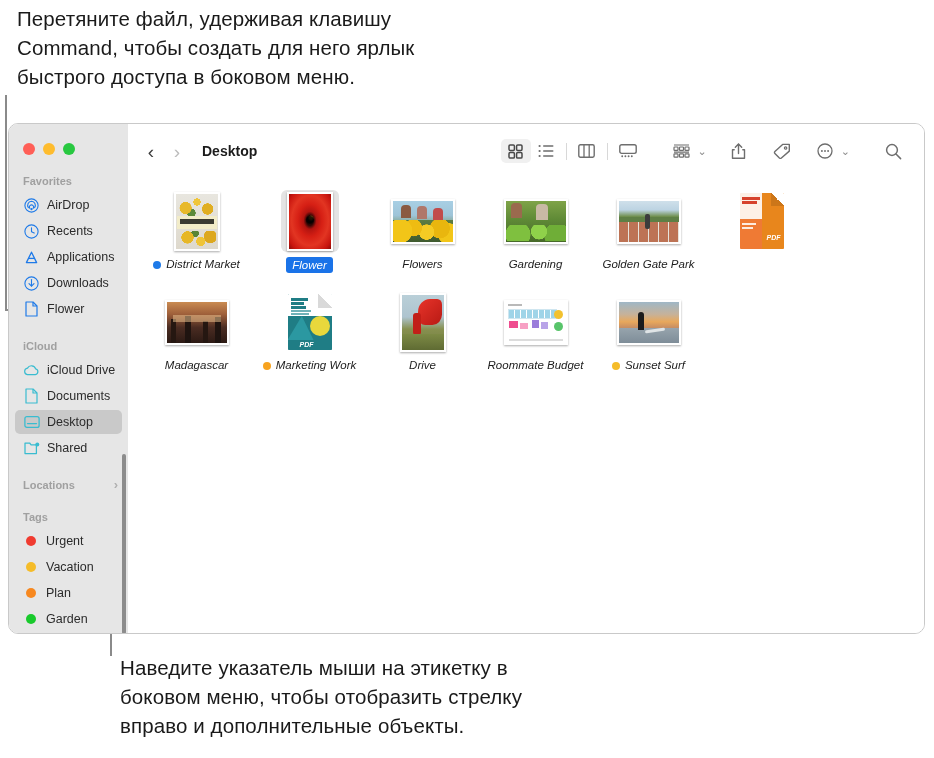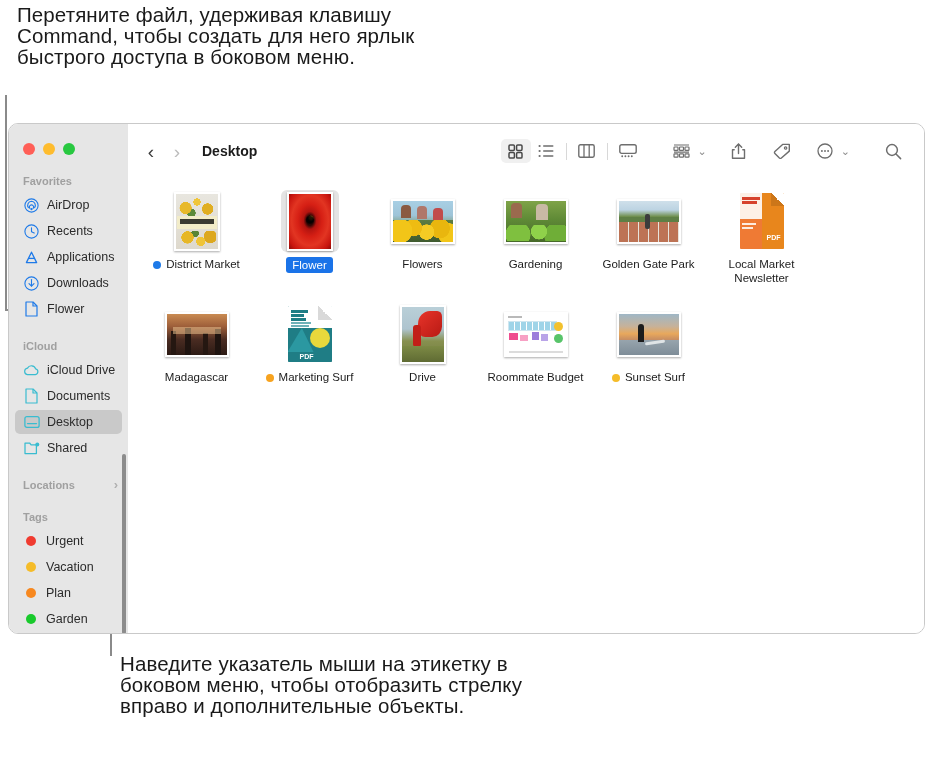--- a/index.html
+++ b/index.html
@@ -14,21 +14,21 @@
     font-family: "Liberation Sans", "DejaVu Sans", sans-serif;
     -webkit-font-smoothing: antialiased;
     overflow: hidden;
   }
 
   
   .annotation {
     position: absolute;
     color: #1a1a1a;
     font-size: 20.5px;
-    line-height: 21px;
+    line-height: 29px;
     letter-spacing: 0.1px;
     white-space: pre-line;
   }
   #annotation-top { left: 17px; top: 4px; width: 600px; }
   #annotation-bottom { left: 120px; top: 653px; width: 640px; }
 
   .callout-line {
     position: absolute;
     background: #8a8a8a;
   }
@@ -192,20 +192,21 @@
   .gap-lg { width: 24px; }
   .gap-md { width: 13px; }
 
   
   #file-grid {
     flex: 1;
     padding: 12px 10px 0 12px;
     display: flex;
     flex-wrap: wrap;
     align-content: flex-start;
+    font-style: italic;
   }
   .file-item {
     width: 113px;
     margin-bottom: 18px;
     display: flex;
     flex-direction: column;
     align-items: center;
   }
   .thumb-wrap {
     height: 62px;
@@ -607,23 +608,20 @@
           radial-gradient(circle at 70% 35%,#e8821a 22%,transparent 23%),
           radial-gradient(circle at 40% 60%,#f39c2c 23%,transparent 24%),
           radial-gradient(circle at 78% 72%,#e07a14 21%,transparent 22%),
           radial-gradient(circle at 22% 85%,#ee8c20 20%,transparent 21%),
           linear-gradient(180deg,#f3a martial,#d9741a);background-color:#e8861c;"></div>
         <div style="position:absolute;right:0;top:0;width:13px;height:13px;background:linear-gradient(225deg,#fff 50%,rgba(0,0,0,0.12) 50%);"></div>
         <div style="position:absolute;right:3px;bottom:8px;font-size:7px;font-weight:bold;color:#fff;font-family:'Liberation Sans',sans-serif;">PDF</div>
         </div>
             </div>
           </div>
-          <div class="label-row">
-            <span class="file-label">Local Market Newsletter</span>
-          </div>
         </div>
         <div class="file-item">
           <div class="thumb-wrap">
             <div class="thumb thumb-landscape">
               <div style="position:absolute;inset:0;background:linear-gradient(180deg,#c98b52 0%,#9e5f3a 30%,#4a2c22 62%,#2c1a14 100%);"></div>
         <div style="position:absolute;bottom:0;left:4px;width:5px;height:24px;background:#251711;"></div>
         <div style="position:absolute;bottom:0;left:18px;width:6px;height:27px;background:#1f1410;"></div>
         <div style="position:absolute;bottom:0;left:36px;width:5px;height:22px;background:#251711;"></div>
         <div style="position:absolute;bottom:0;left:48px;width:6px;height:26px;background:#1f1410;"></div>
         <div style="position:absolute;top:13px;left:6px;right:6px;height:7px;background:rgba(230,190,140,0.55);"></div>
@@ -645,21 +643,21 @@
         <div style="position:absolute;left:3px;top:19px;width:18px;height:1.6px;background:#6fb2b8;"></div>
         <div style="position:absolute;right:2px;bottom:14px;width:20px;height:20px;background:#e8d83c;border-radius:50%;"></div>
         <div style="position:absolute;left:0;bottom:10px;width:26px;height:24px;background:#2b98a1;clip-path:polygon(0 100%,55% 0,100% 100%);"></div>
         <div style="position:absolute;right:0;top:0;width:14px;height:14px;background:linear-gradient(225deg,#fff 50%,rgba(0,0,0,0.15) 50%);"></div>
         <div style="position:absolute;left:12px;bottom:2px;font-size:7px;font-weight:bold;color:#fff;font-family:'Liberation Sans',sans-serif;">PDF</div>
         </div>
             </div>
           </div>
           <div class="label-row">
             <span class="label-dot" style="background: rgb(247, 163, 31);"></span>
-            <span class="file-label">Marketing Surf</span>
+            <span class="file-label">Marketing Work</span>
           </div>
         </div>
         <div class="file-item">
           <div class="thumb-wrap">
             <div class="thumb thumb-portrait">
               <div style="position:absolute;inset:0;background:linear-gradient(180deg,#b9cfd8 0%,#aec4cf 40%,#87904f 62%,#6f7b3f 100%);"></div>
         <div style="position:absolute;top:4px;right:2px;width:24px;height:26px;background:linear-gradient(135deg,#e8342a,#b81a14);border-radius:50% 20% 40% 30%;"></div>
         <div style="position:absolute;top:18px;left:11px;width:8px;height:22px;background:#c21f18;border-radius:3px;"></div>
         <div style="position:absolute;bottom:0;left:0;right:0;height:16px;background:linear-gradient(180deg,#7d8a45,#5f6b33);"></div>
             </div>

